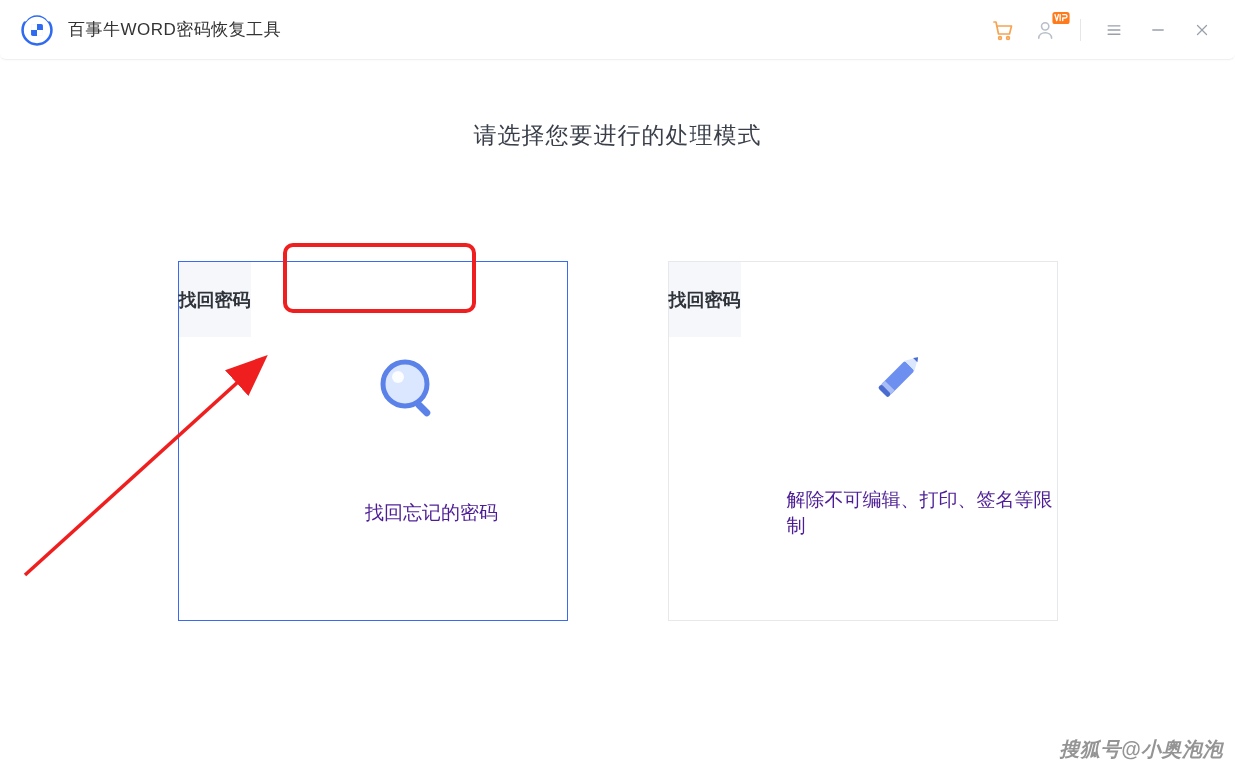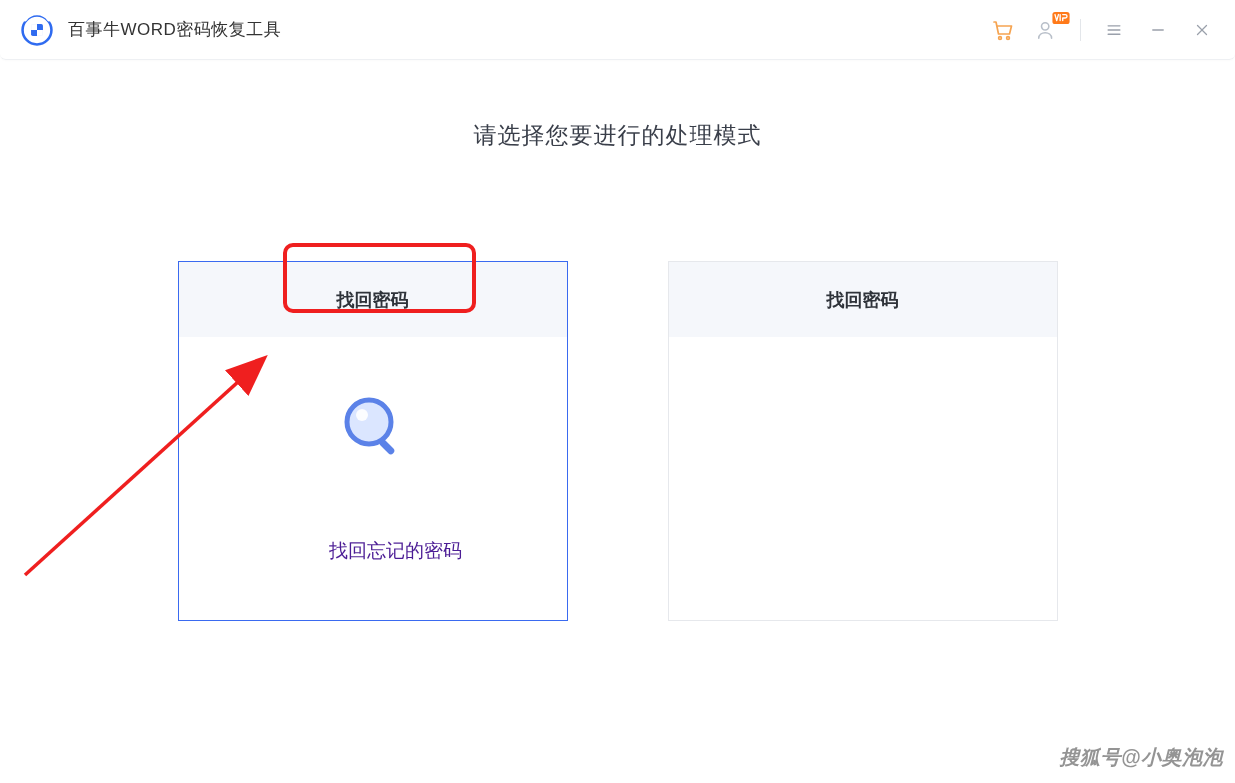--- a/index.html
+++ b/index.html
@@ -43,21 +43,21 @@
       margin-top: 110px;
       display: flex;
       justify-content: center;
       gap: 100px;
     }
     .card {
       width: 390px;
       height: 360px;
       border: 1px solid #e6e8ec;
       display: flex;
-      flex-direction: column;
+      flex-direction: row;
       cursor: pointer;
       background: #fff;
     }
     .card.selected { border: 1px solid #3a6af0; }
     .card-header {
       height: 75px;
       background: #f5f7fb;
       display: flex;
       align-items: center;
       justify-content: center;
@@ -87,21 +87,21 @@
     
     .arrow-svg {
       position: absolute;
       pointer-events: none;
       z-index: 5;
     }
     
     .watermark {
       position: absolute;
       right: 12px;
-      bottom: 12px;
+      bottom: 20px;
       font-size: 20px;
       font-weight: 700;
       font-style: italic;
       color: rgba(60,60,60,0.55);
       letter-spacing: 0.5px;
       pointer-events: none;
     }
   </style>
 </head>
 <body>
@@ -178,20 +178,34 @@
           </svg>
         </span>
         <span class="card-desc">找回忘记的密码</span>
       </div>
     </div>
 
     <div class="card">
       <div class="card-header">
         <span>找回密码</span>
       </div>
+      <div class="card-body">
+        <span class="card-icon">
+          <svg viewBox="0 0 64 64" width="64" height="64">
+            <g transform="rotate(-45 32 32)">
+              <rect x="12" y="26" width="34" height="14" rx="2" fill="#6c8ff0"></rect>
+              <rect x="12" y="26" width="6" height="14" fill="#a9bdf6"></rect>
+              <polygon points="46,26 58,33 46,40" fill="#dbe6ff"></polygon>
+              <polygon points="54,30 58,33 54,36" fill="#4a6bd0"></polygon>
+              <rect x="8" y="26" width="5" height="14" rx="2" fill="#4a6bd0"></rect>
+            </g>
+          </svg>
+        </span>
+        <span class="card-desc">解除不可编辑、打印、签名等限制</span>
+      </div>
     </div>
 
   </div>
 </div>
 
 <div class="highlight-box" style="left:283px; top:243px; width:193px; height:70px;"></div>
 
 <svg class="arrow-svg" style="left:20px; top:350px;" width="260" height="230" viewBox="0 0 260 230">
   <defs>
     <marker id="ah" markerWidth="12" markerHeight="12" refX="9" refY="5" orient="auto">

